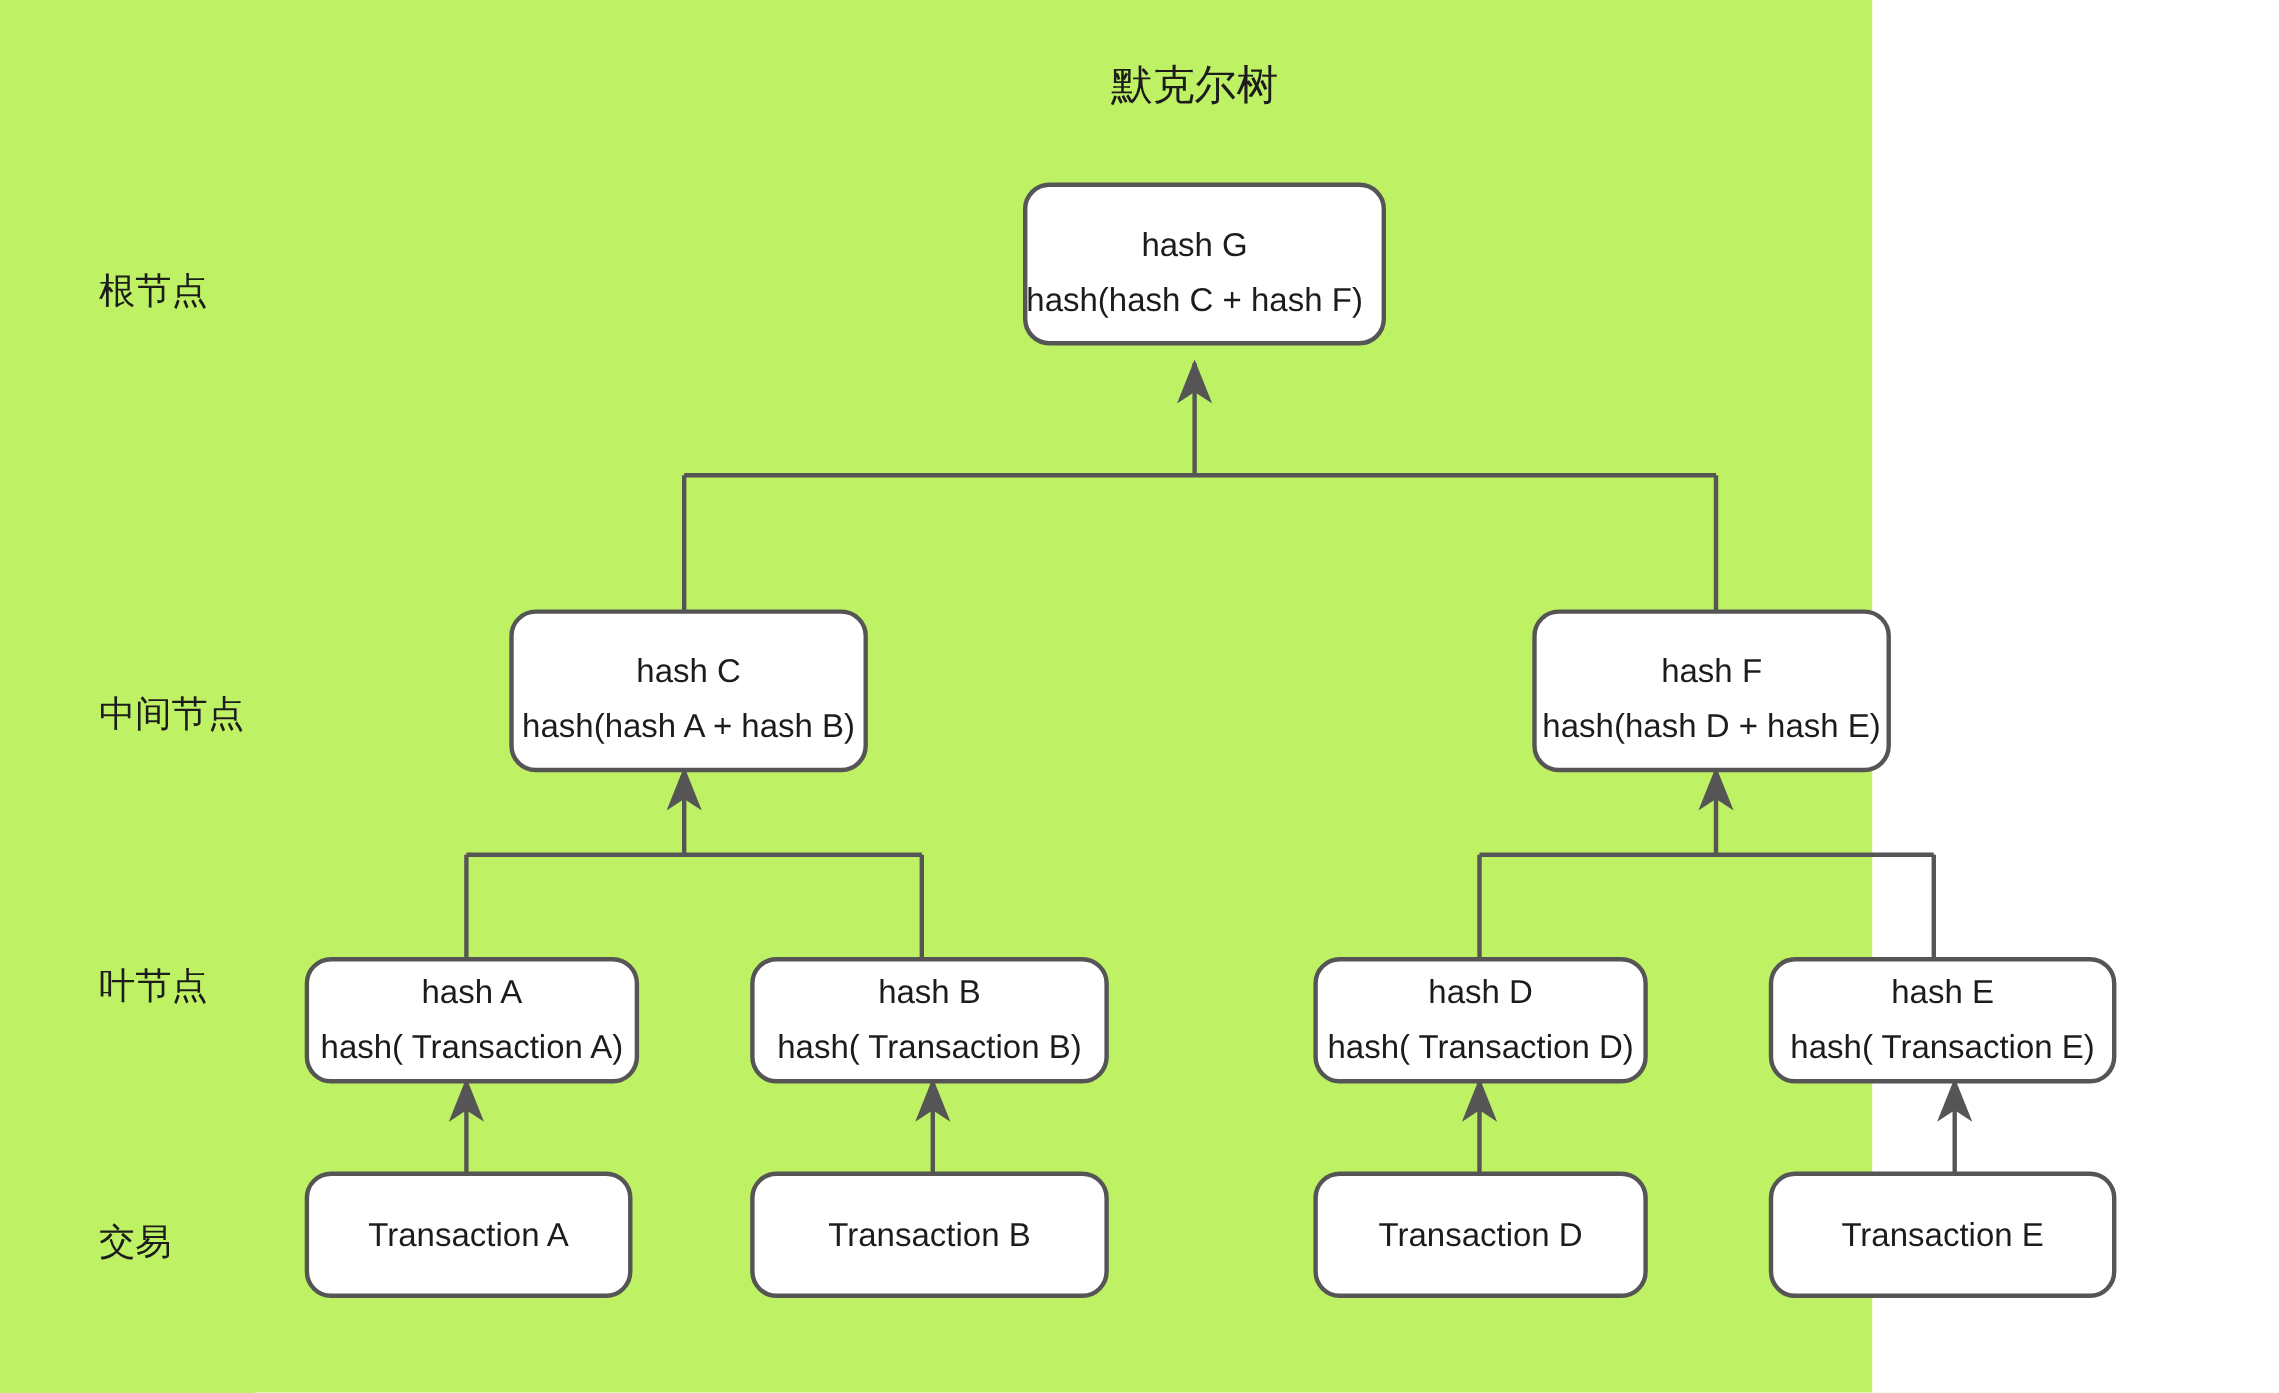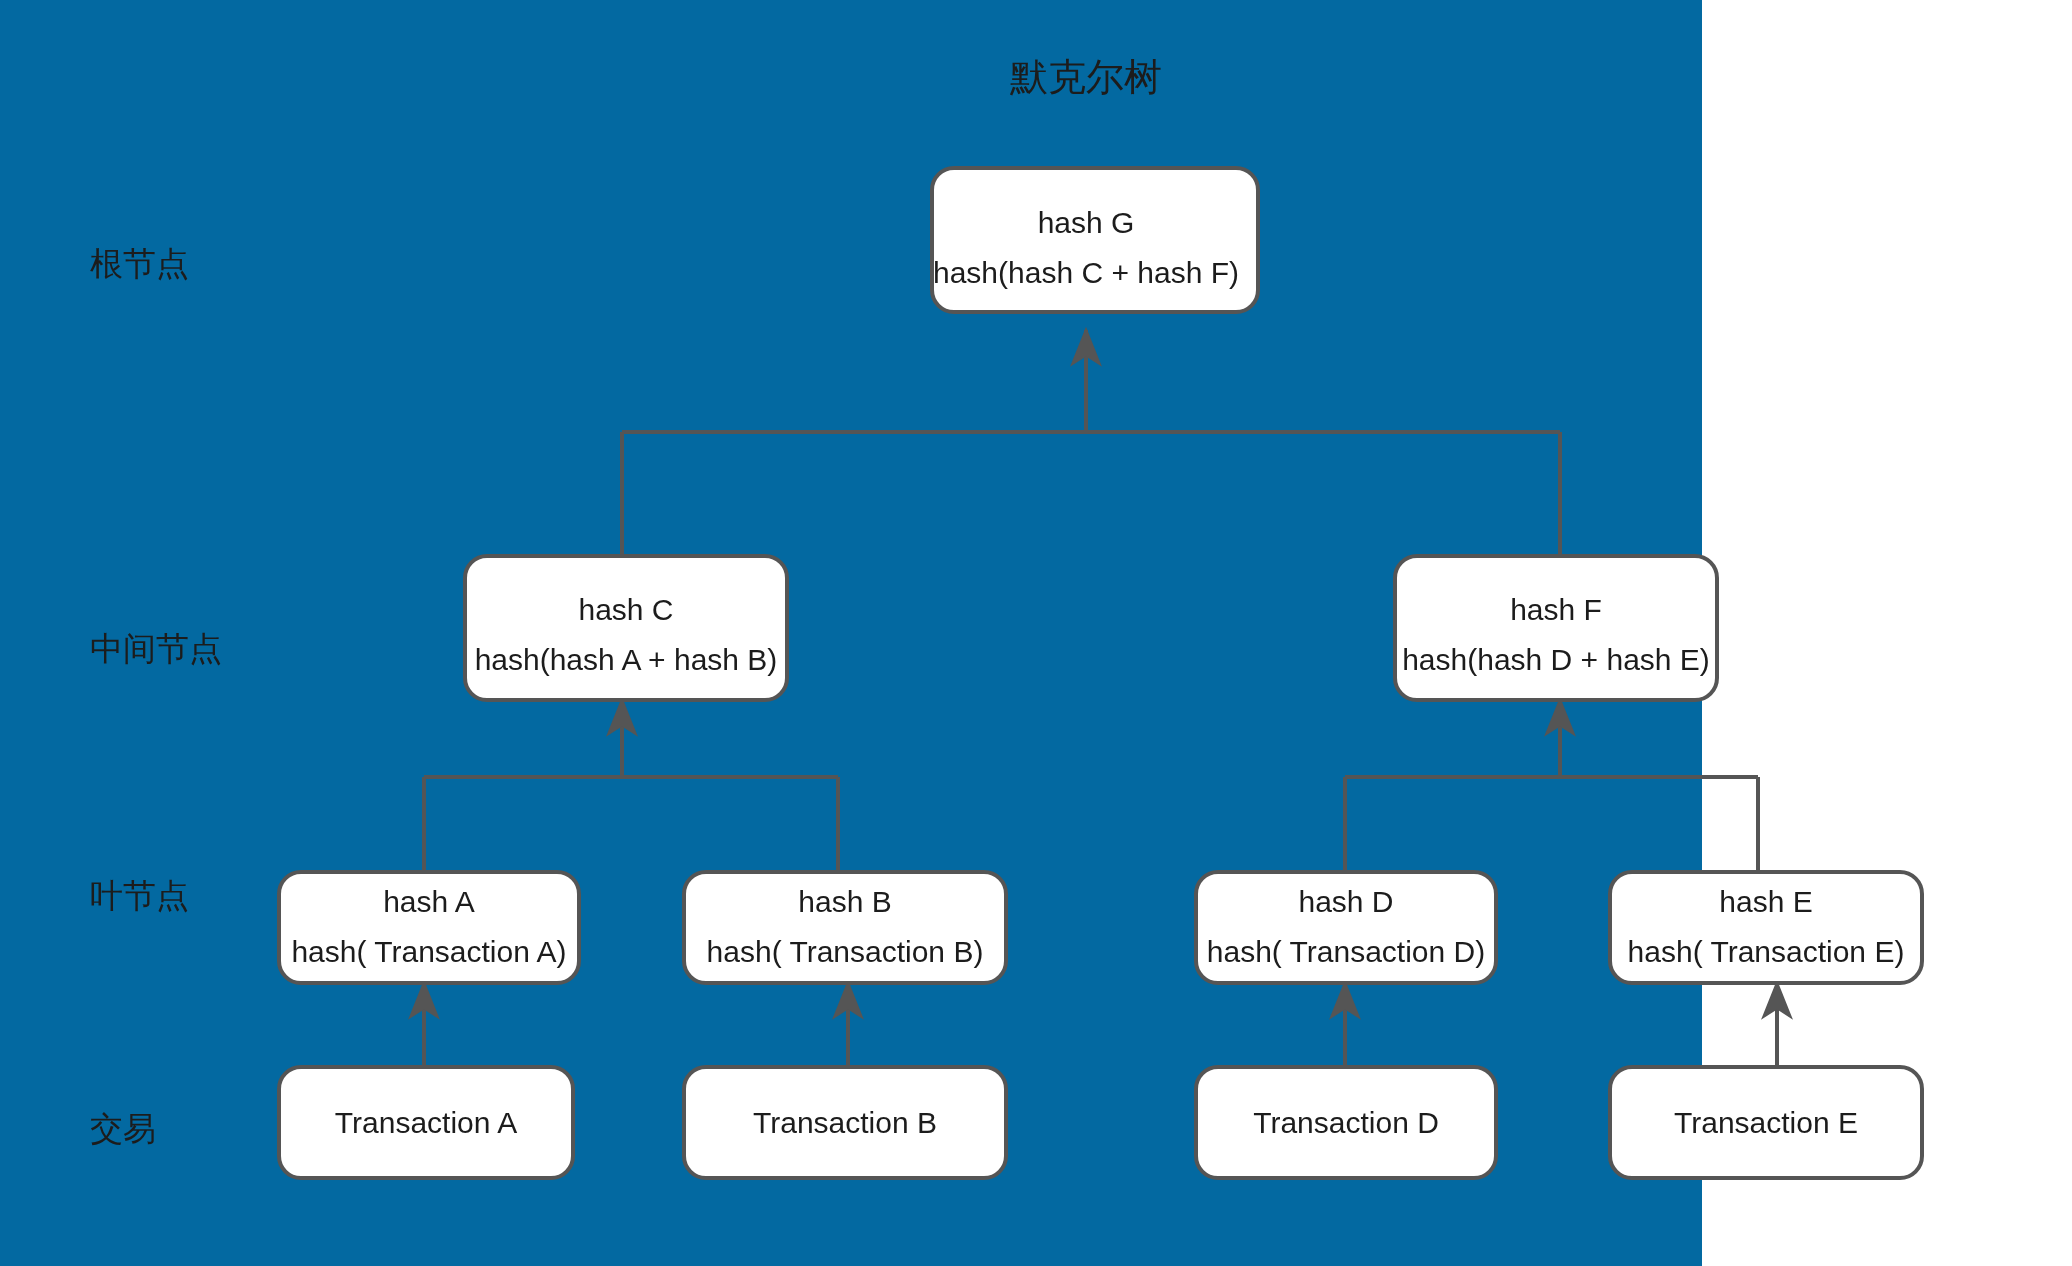--- a/index.html
+++ b/index.html
@@ -10,21 +10,21 @@
   body {
     width: 2072px;
     height: 1266px;
     font-family: "Liberation Sans", "DejaVu Sans", sans-serif;
     overflow: hidden;
   }
   #canvas {
     position: relative;
     width: 1702px;
     height: 1266px;
-    background: #0369a1;
+    background: #bef264;
   }
   #diagram {
     position: absolute;
     inset: 0;
     width: 2072px;
     height: 1266px;
     display: block;
   }
   .diagram-title {
     font-size: 38px;

